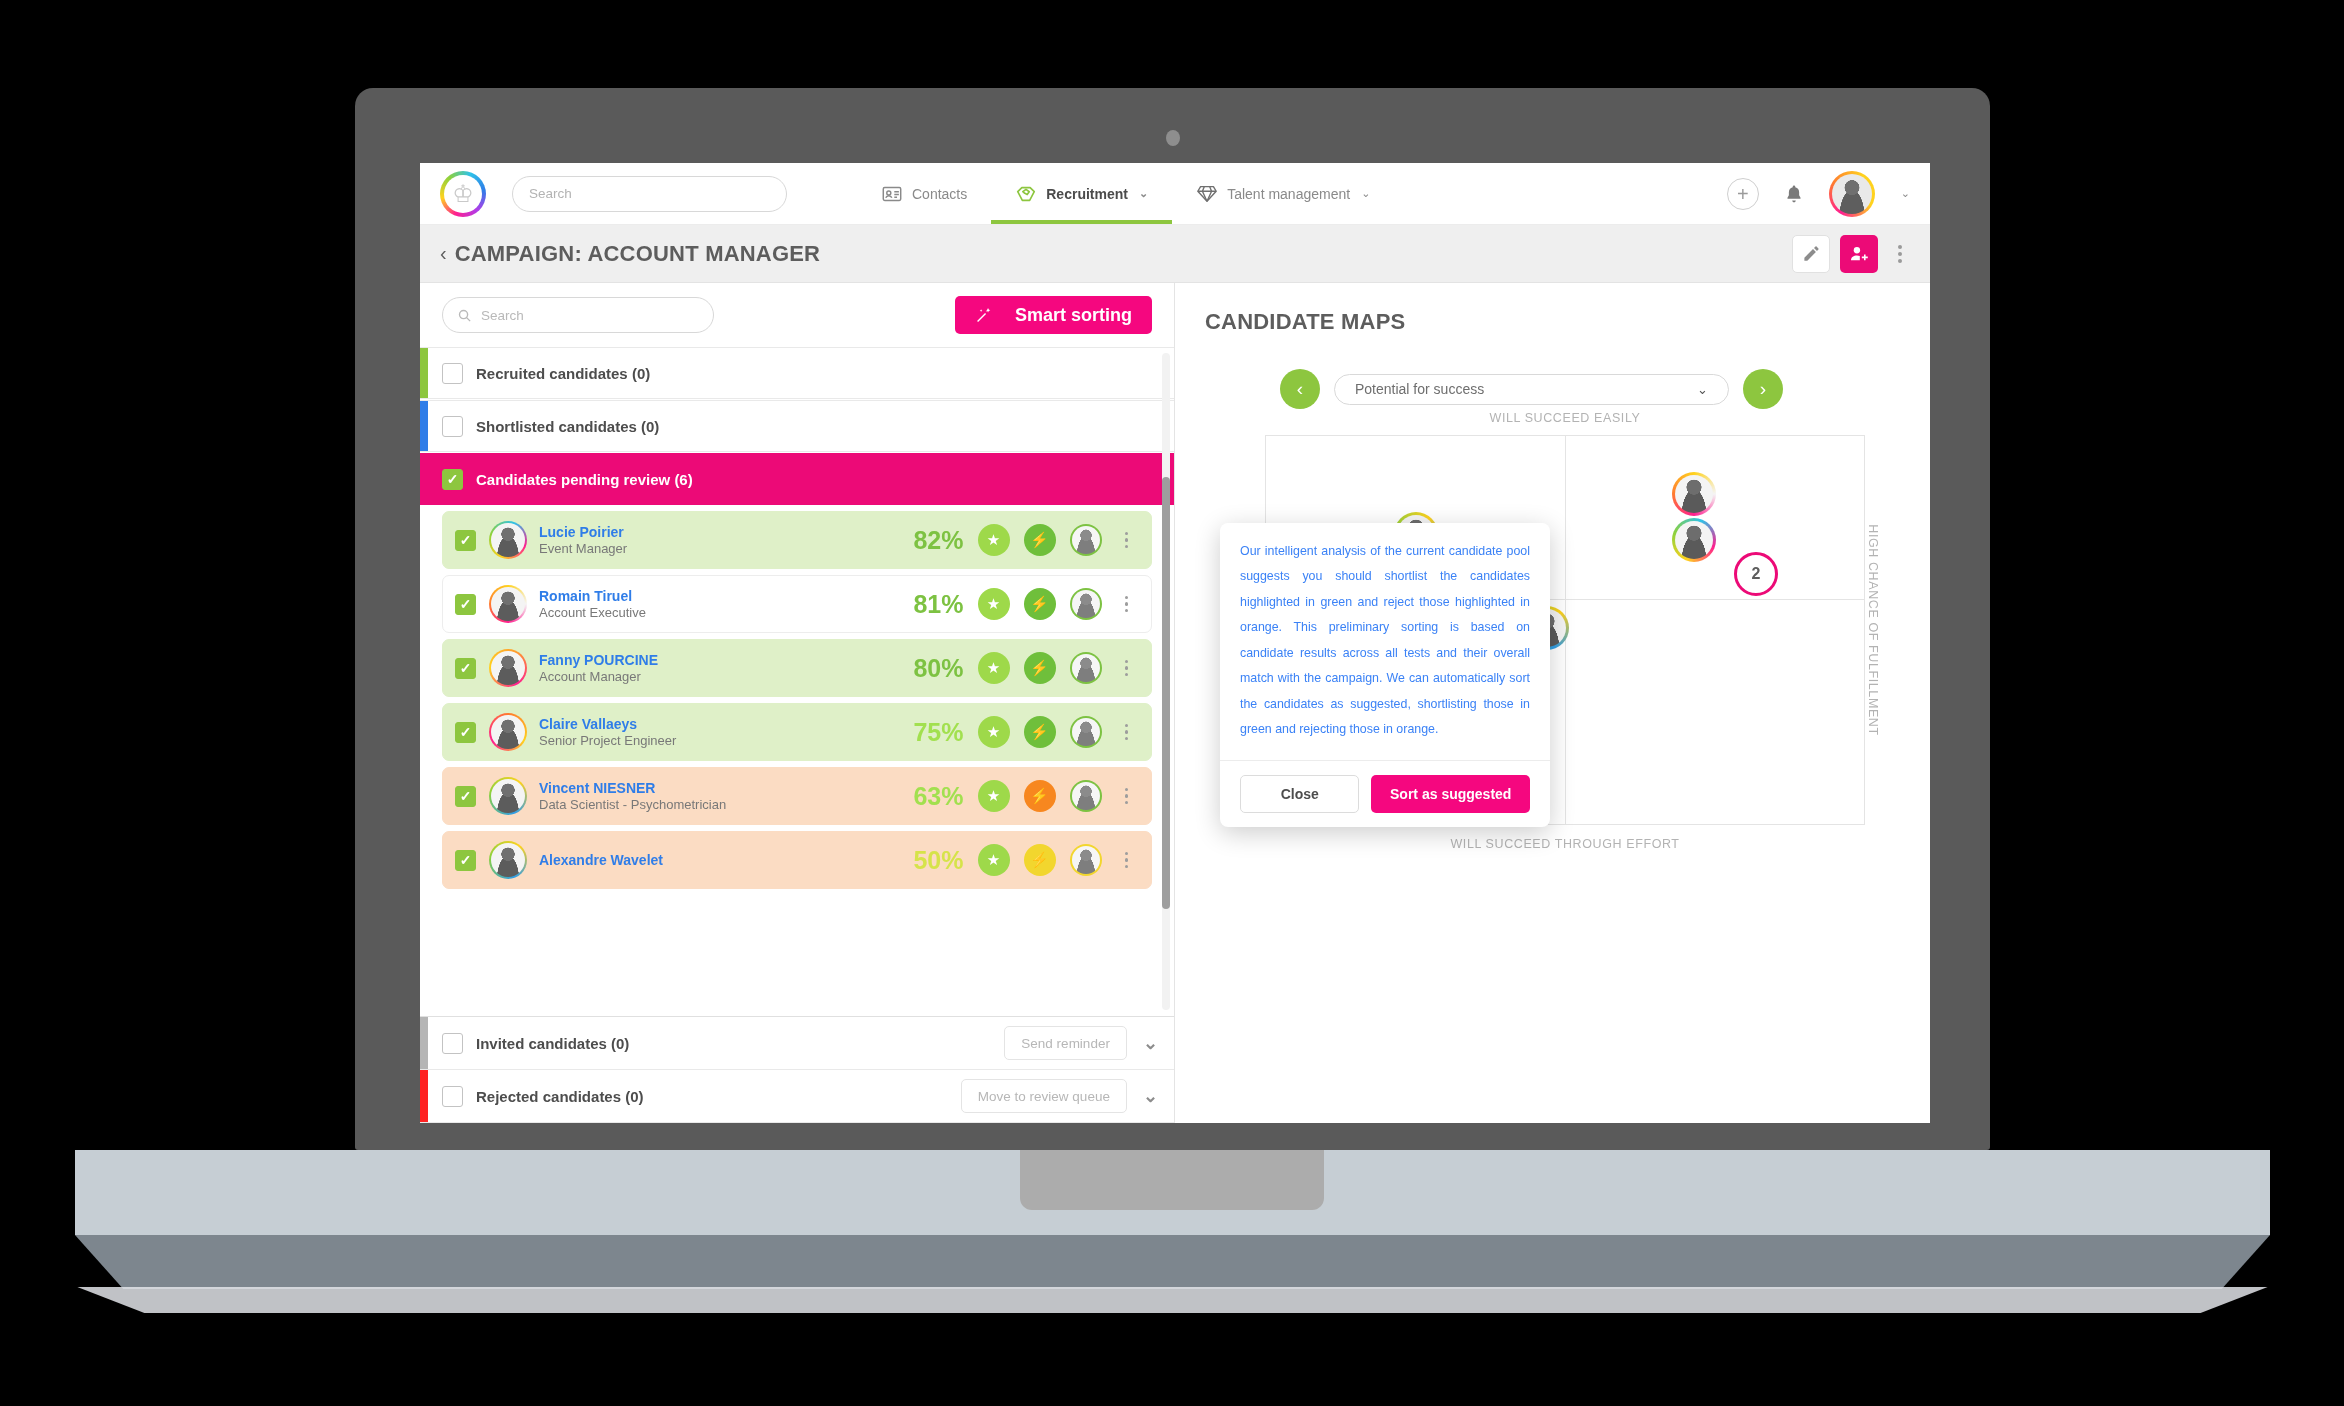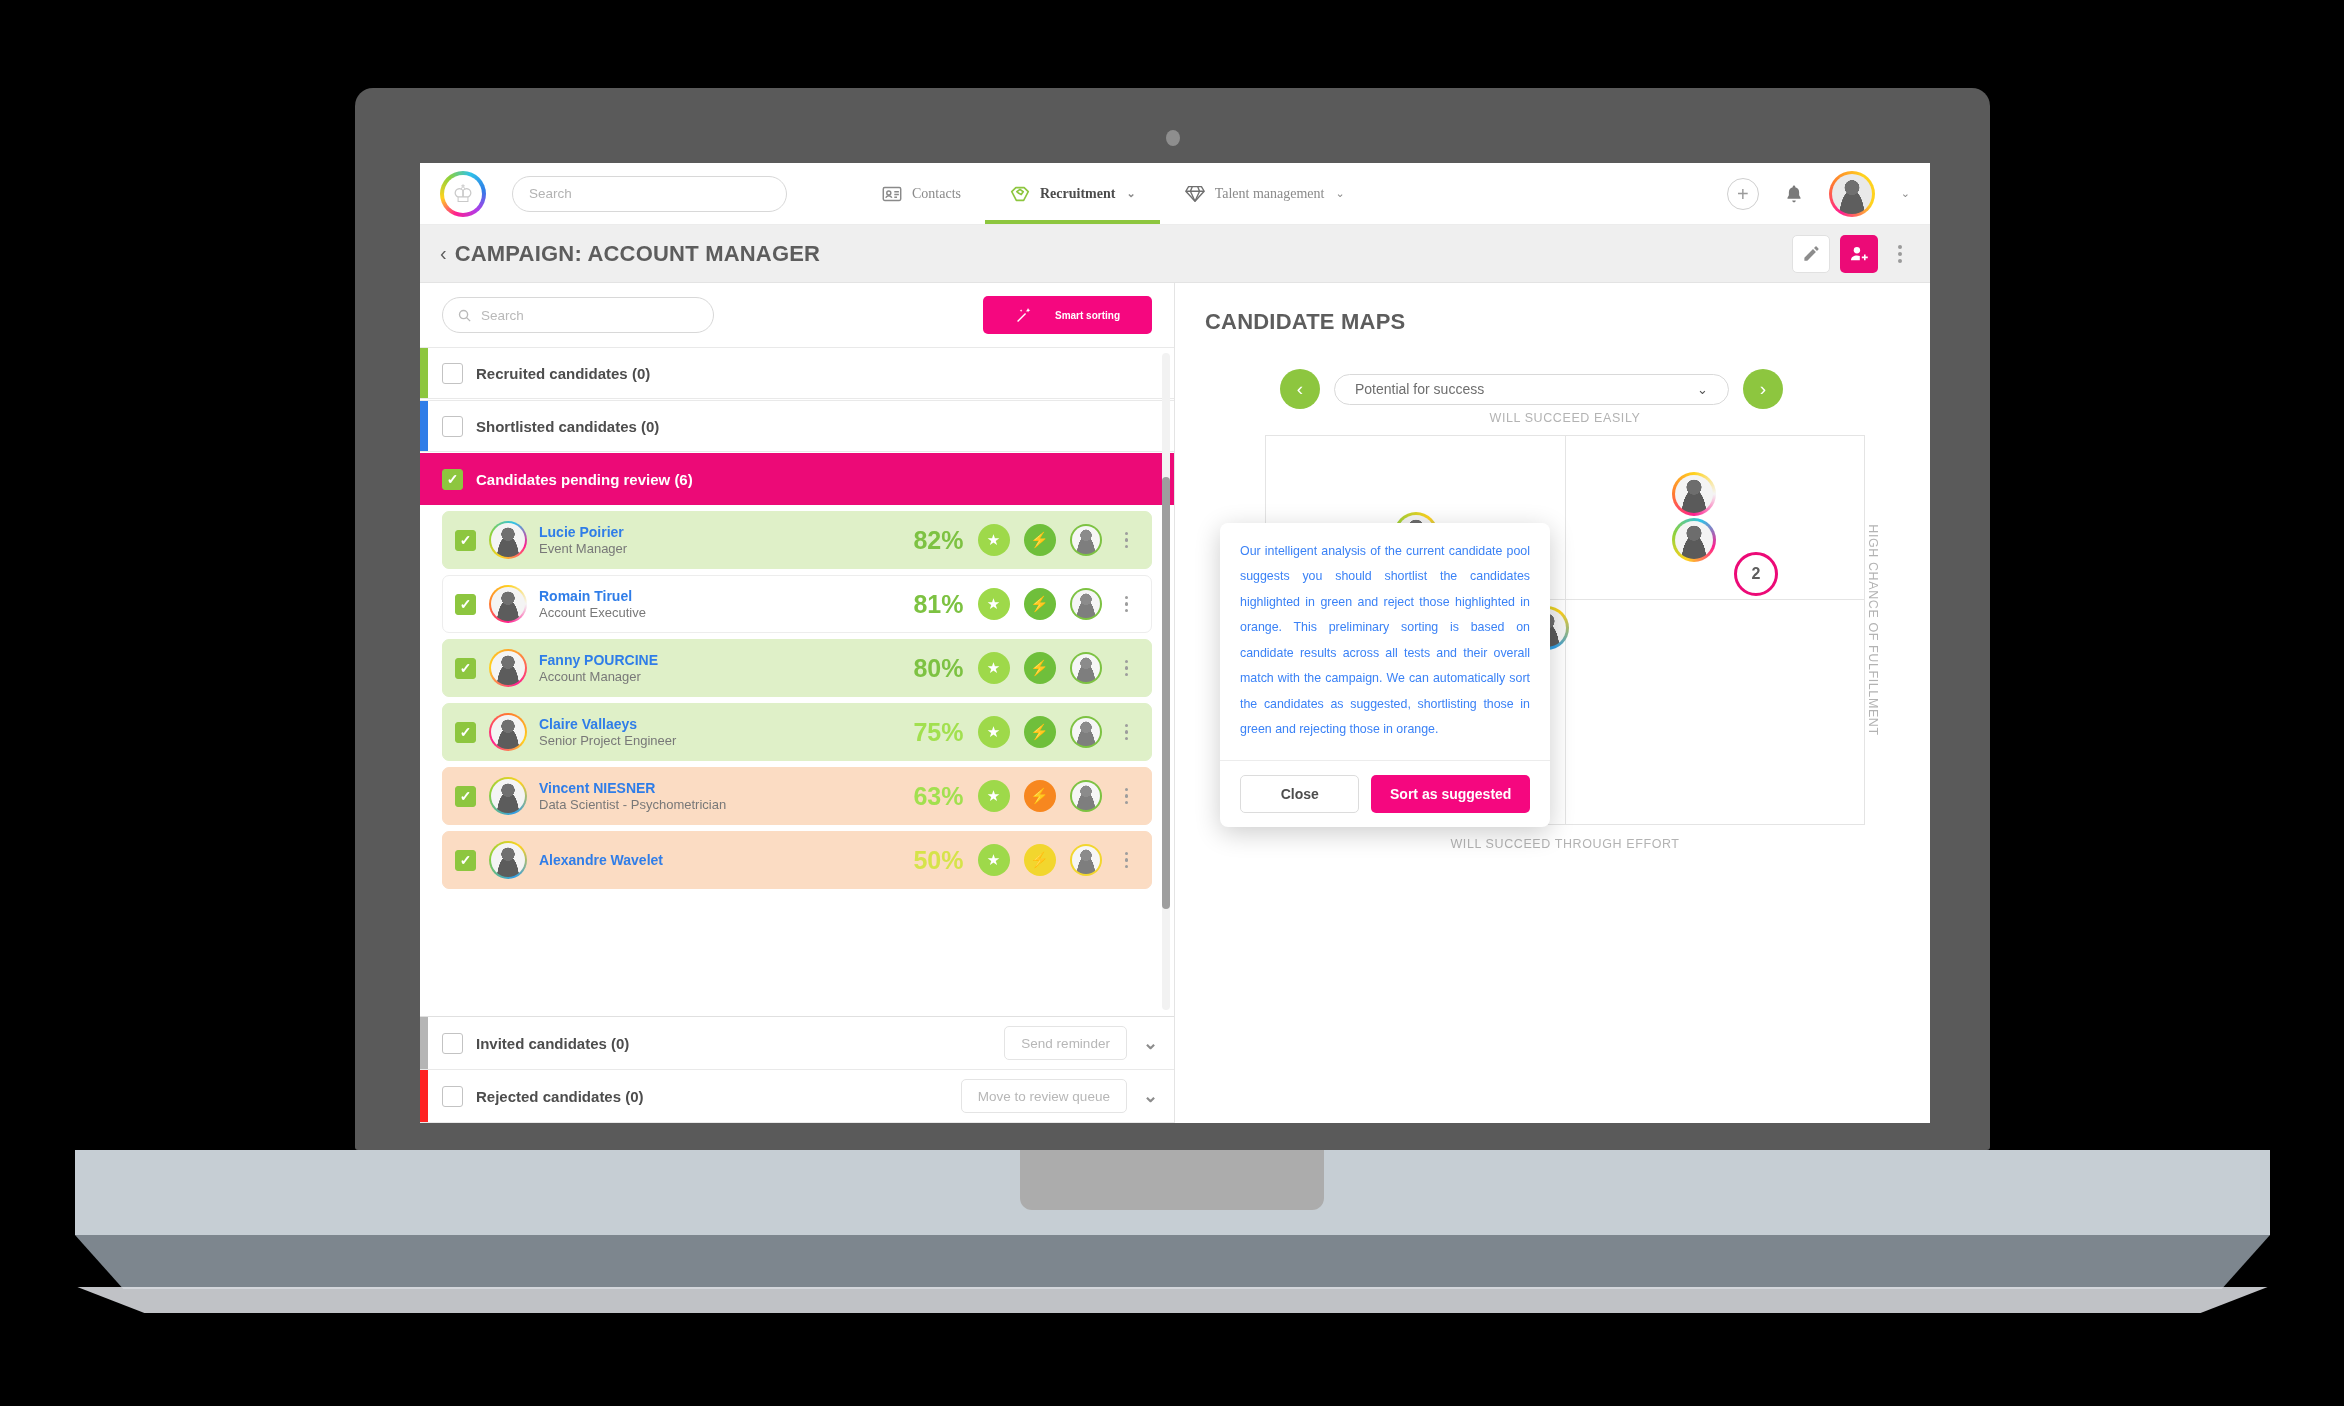--- a/index.html
+++ b/index.html
@@ -96,21 +96,21 @@
   .nav-search {
     margin-left: 26px;
     width: 275px; height: 36px;
     border: 1px solid #d8d8d8;
     border-radius: 18px;
     display: flex; align-items: center;
     padding: 0 16px;
     font-size: 13.5px; color: #b3b3b3;
     background: #fff;
   }
-  .nav-items { display: flex; margin-left: 70px; height: 100%; font-family: Liberation Serif, serif; }
+  .nav-items { display: flex; margin-left: 70px; height: 100%; }
   .nav-item {
     display: flex; align-items: center; gap: 9px;
     height: 100%; padding: 0 24px;
     font-size: 14px; color: #8a8a8a;
     position: relative;
     cursor: pointer;
   }
   .nav-item.active { color: #4b4b4b; font-weight: bold; }
   .nav-item.active::after {
     content: ""; position: absolute;
@@ -183,21 +183,21 @@
   .list-search {
     width: 272px; height: 36px; border: 1px solid #d8d8d8; border-radius: 18px;
     display: flex; align-items: center; gap: 9px; padding: 0 14px;
     font-size: 13.5px; color: #b9b9b9;
   }
   .smart-sorting {
     margin-left: auto;
     background: #f5077f; color: #fff;
     height: 38px; border-radius: 5px;
     display: flex; align-items: center; gap: 23px;
-    padding: 0 32px; font-size: 10px; font-weight: bold;
+    padding: 0 20px; font-size: 18px; font-weight: bold;
     cursor: pointer;
   }
 
   
   .list-scroll {
     flex: 1; overflow: hidden; position: relative;
   }
   .scrollbar-track {
     position: absolute; right: 4px; top: 6px; bottom: 6px; width: 8px;
     background: #f2f2f2; border-radius: 4px;

